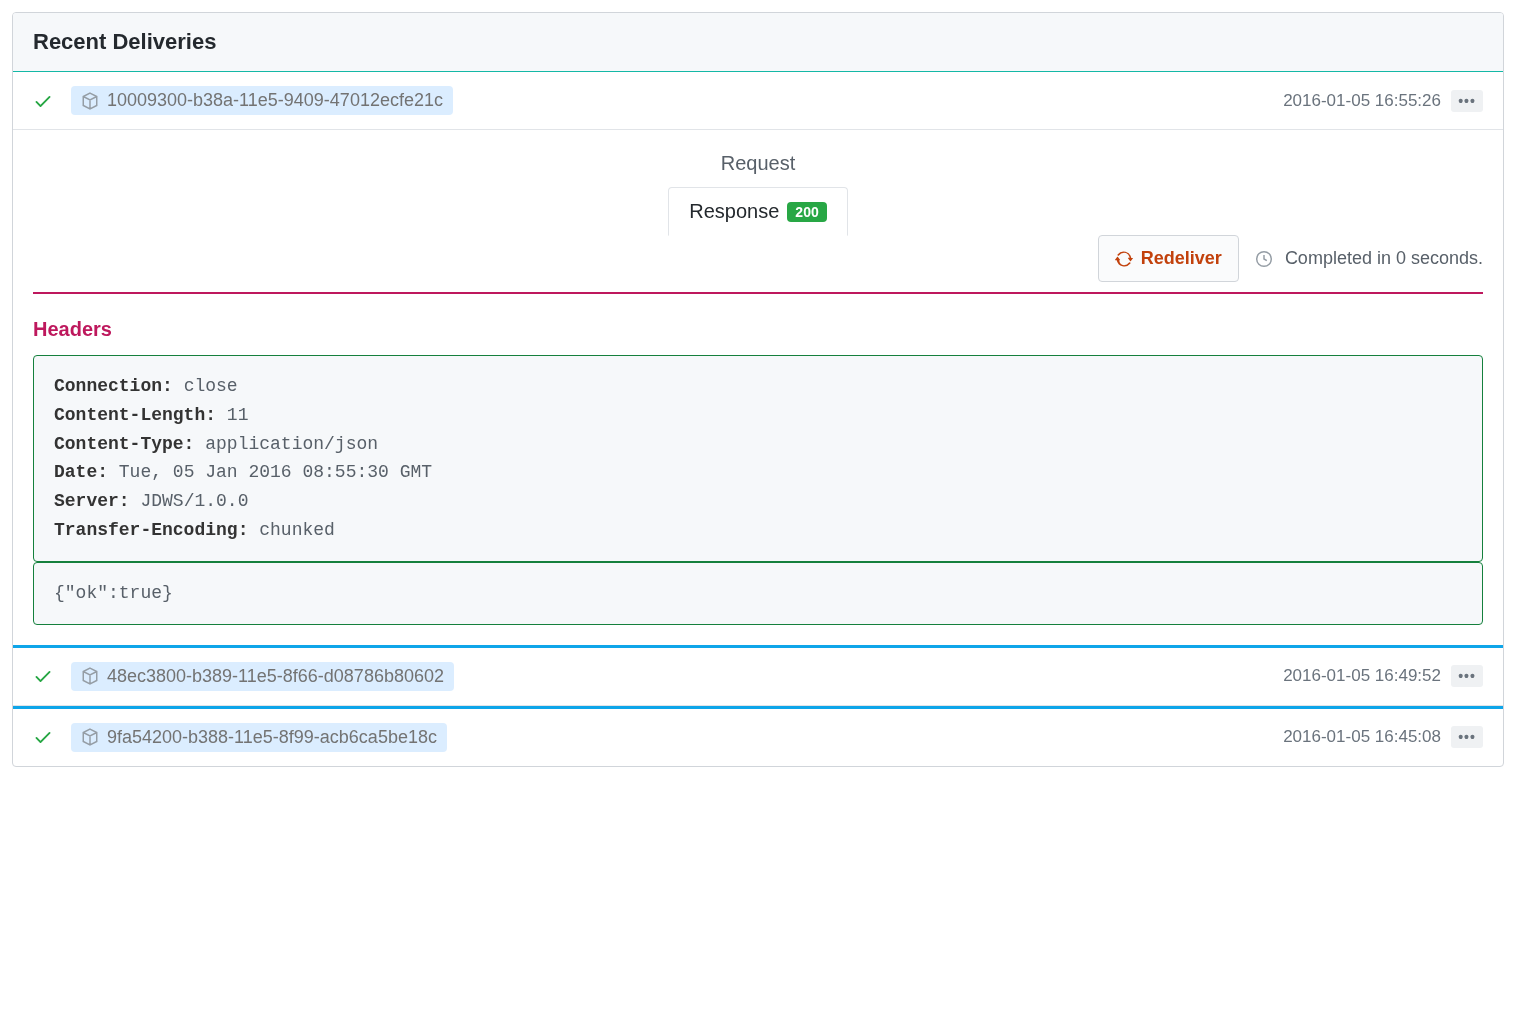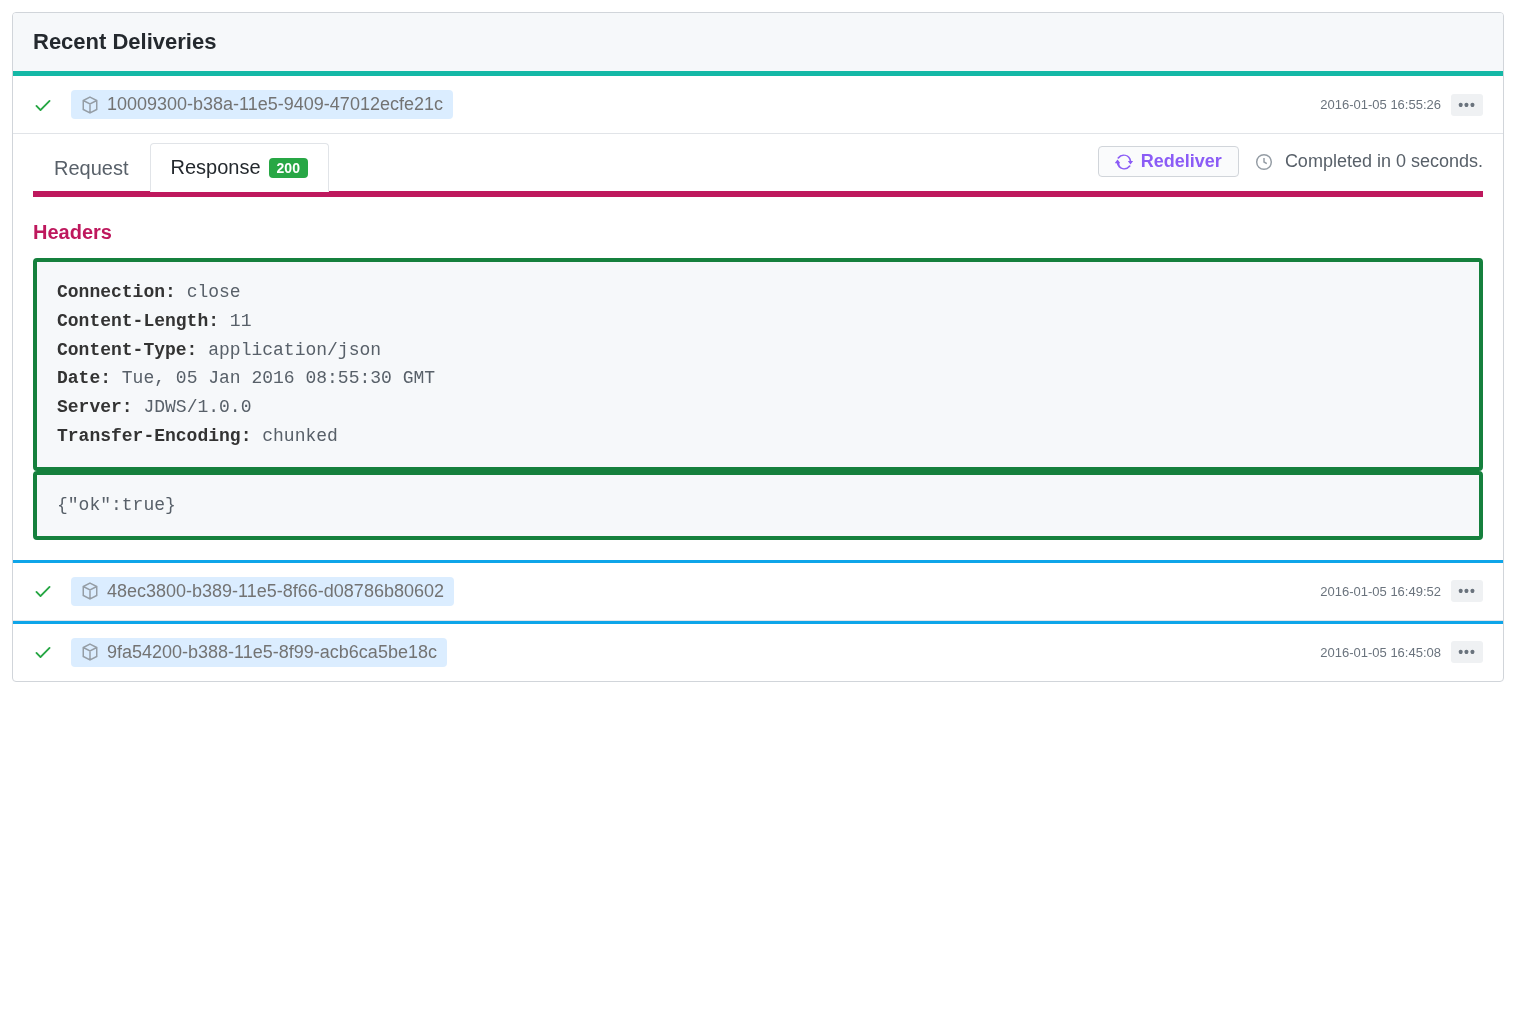--- a/index.html
+++ b/index.html
@@ -13,21 +13,21 @@
       padding: 12px;
       color: #24292e;
     }
     .panel {
       border: 1px solid #d1d5da;
       border-radius: 4px;
       overflow: hidden;
     }
     .panel-header {
       background: #f6f8fa;
-      border-bottom: 5px solid #14b8a6;
+      border-bottom: 1px solid #14b8a6;
       padding: 16px 20px;
     }
     .panel-title {
       font-size: 22px;
       font-weight: 600;
       color: #24292e;
     }
     .delivery-row {
       display: flex;
       align-items: center;
@@ -58,21 +58,21 @@
       color: #959da5;
     }
     .delivery-id {
       font-family: Liberation Sans, sans-serif;
       font-size: 18px;
       color: #737373;
     }
     .delivery-time {
       margin-left: auto;
       color: #6a737d;
-      font-size: 13px;
+      font-size: 17px;
       margin-right: 10px;
     }
     .more-button {
       background: #eff1f3;
       border: none;
       border-radius: 3px;
       width: 32px;
       height: 22px;
       display: flex;
       align-items: center;
@@ -82,22 +82,23 @@
       font-weight: bold;
       font-size: 14px;
       letter-spacing: 1px;
     }
     .expanded-section {
       padding: 0 20px 20px 20px;
     }
     .tabs-row {
       display: flex;
       align-items: center;
-      border-bottom: 6px solid #be185d;
+      border-bottom: 2px solid #be185d;
       margin-top: 8px;
+      flex-direction: column;
     }
     .tab {
       padding: 12px 20px;
       font-size: 20px;
       color: #586069;
       cursor: pointer;
       border: 1px solid transparent;
       border-bottom: none;
       position: relative;
       top: 1px;
@@ -127,24 +128,24 @@
       gap: 16px;
       padding-bottom: 10px;
     }
     .redeliver-btn {
       display: flex;
       align-items: center;
       gap: 8px;
       background: #fafbfc;
       border: 1px solid #d1d5da;
       border-radius: 4px;
-      padding: 4px 16px;
-      font-size: 18px;
-      font-weight: 600;
-      color: #8b5cf6;
+      padding: 12px 16px;
+      font-size: 18px;
+      font-weight: 600;
+      color: #c2410c;
       cursor: pointer;
     }
     .refresh-icon {
       width: 18px;
       height: 18px;
     }
     .completed-text {
       display: flex;
       align-items: center;
       gap: 12px;
@@ -158,21 +159,21 @@
     }
     .section-label {
       font-size: 20px;
       font-weight: 600;
       color: #be185d;
       margin-top: 24px;
       margin-bottom: 14px;
     }
     .code-box {
       background: #f6f8fa;
-      border: 4px solid #15803d;
+      border: 1px solid #15803d;
       border-radius: 4px;
       padding: 16px 20px;
       font-family: "SFMono-Regular", Consolas, "Liberation Mono", Menlo, monospace;
       font-size: 18px;
       line-height: 1.6;
       color: #586069;
     }
     .header-key {
       font-weight: 700;
       color: #333;

